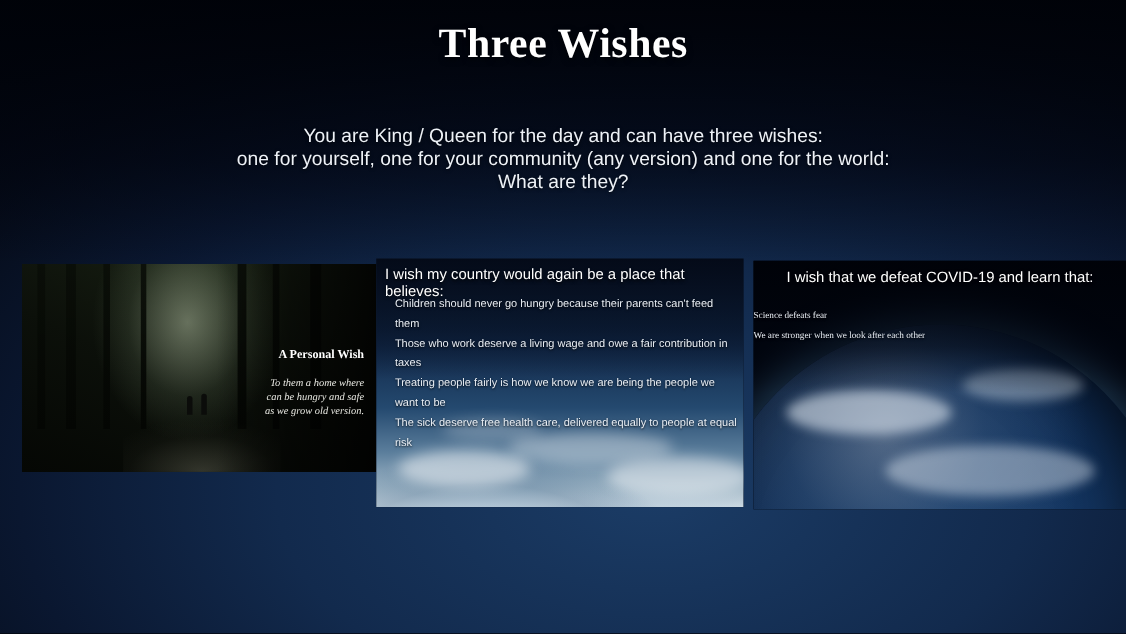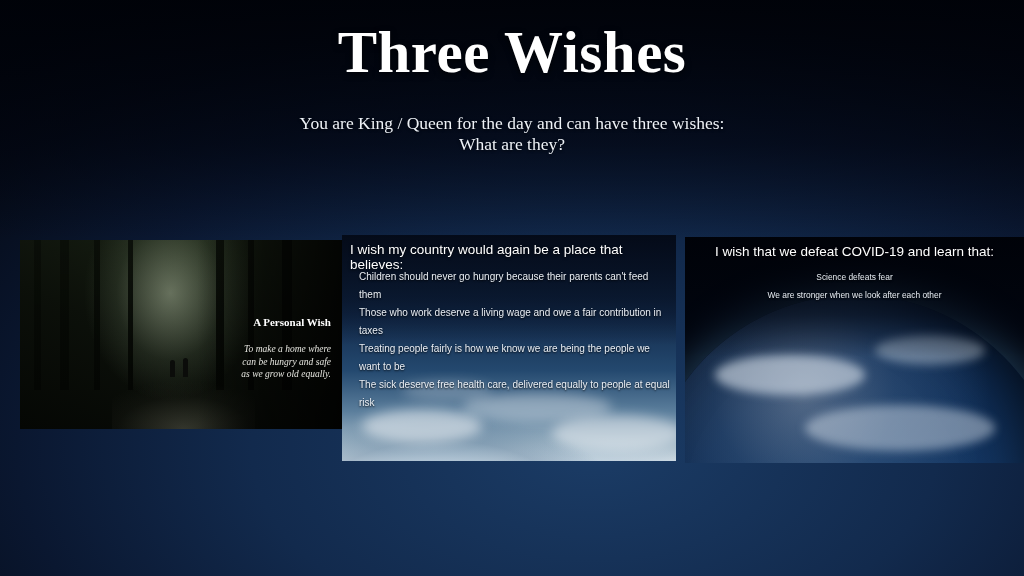--- a/index.html
+++ b/index.html
@@ -32,37 +32,37 @@
     pointer-events: none;
   }
 
   .title {
     position: absolute;
     top: 18px;
     left: 0;
     width: 100%;
     text-align: center;
     color: #ffffff;
-    font-size: 59px;
+    font-size: 38px;
     font-weight: bold;
     letter-spacing: 0.5px;
     font-family: "Liberation Serif", serif;
     text-shadow: 0 2px 6px rgba(0,0,0,0.7);
   }
 
   .subtitle {
     position: absolute;
     top: 113px;
     left: 0;
     width: 100%;
     text-align: center;
     color: #eef2f7;
     font-size: 17.5px;
     line-height: 21px;
-    font-family: Liberation Serif, serif;
+    font-family: Liberation Sans, sans-serif;
     text-shadow: 0 1px 3px rgba(0,0,0,0.6);
   }
   .subtitle div { white-space: nowrap; }
 
   
   .card1 {
     position: absolute;
     left: 0px;
     top: 240px;
     width: 327px;
@@ -233,61 +233,61 @@
     width: 100%;
     text-align: center;
     color: #ffffff;
     font-size: 13.5px;
     font-family: "Liberation Sans", sans-serif;
     text-shadow: 0 1px 3px rgba(0,0,0,0.8);
   }
   .wish3-list {
     position: absolute;
     left: 0;
-    top: 31px;
+    top: 41px;
     width: 100%;
-    text-align: center;
     color: #e8eef5;
     font-size: 8.4px;
     line-height: 18px;
-    font-family: Liberation Sans, sans-serif;
+    font-family: Liberation Serif, serif;
     text-shadow: 0 1px 2px rgba(0,0,0,0.85);
   }
 </style>
 </head>
 <body>
 
 <div id="slide">
 
   <div class="title">Three Wishes</div>
 
   <div class="subtitle">
     <div>You are King / Queen for the day and can have three wishes:</div>
+    <div>one for yourself, one for your community (any version) and one for the world:</div>
     <div>What are they?</div>
   </div>
 
   <div class="card1">
     <div class="forest">
       <div class="trunk" style="left:14px;"></div>
       <div class="trunk" style="left:40px; width:9px;"></div>
       <div class="trunk" style="left:74px; width:6px;"></div>
       <div class="trunk" style="left:108px; width:5px;"></div>
       <div class="trunk" style="left:196px; width:8px;"></div>
       <div class="trunk" style="left:228px; width:6px;"></div>
       <div class="trunk" style="left:262px; width:10px;"></div>
       <div class="path"></div>
       <div class="figure" style="left:150px;"></div>
       <div class="figure" style="left:163px; height:19px;"></div>
     </div>
     <div class="card1-shade"></div>
     <div class="wish1-title">A Personal Wish</div>
     <div class="wish1-body">
-      <div>To make a home where</div>
+      <div>To them a home where</div>
       <div>can be hungry and safe</div>
-      <div>as we grow old equally.</div>
+      <div>as we grow old version.</div>
     </div>
   </div>
 
   <div class="card2">
     <div class="earth2">
       <div class="cloud" style="left:20px; bottom:18px; width:120px; height:34px;"></div>
       <div class="cloud" style="left:120px; bottom:40px; width:150px; height:28px; background:rgba(255,255,255,0.35);"></div>
       <div class="cloud" style="left:210px; bottom:10px; width:130px; height:36px; background:rgba(255,255,255,0.45);"></div>
       <div class="cloud" style="left:60px; bottom:60px; width:90px; height:20px; background:rgba(255,255,255,0.22);"></div>
     </div>

